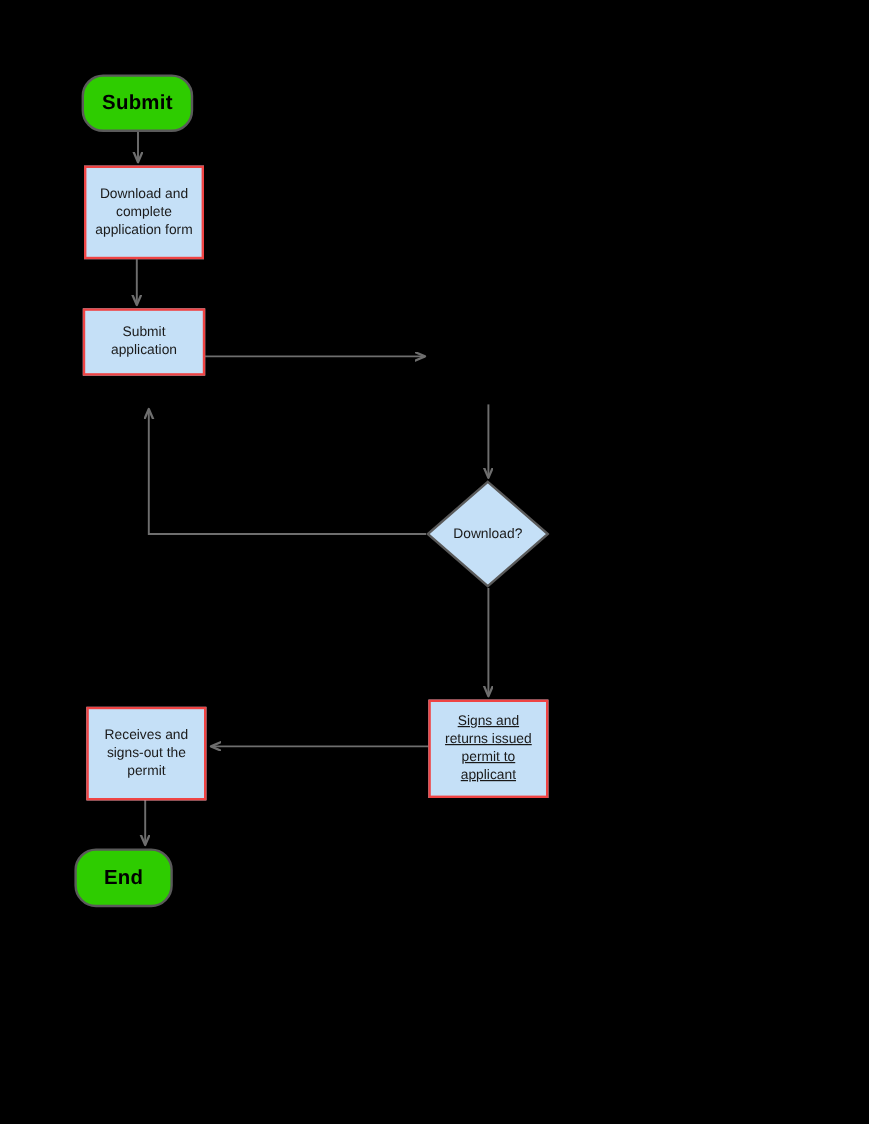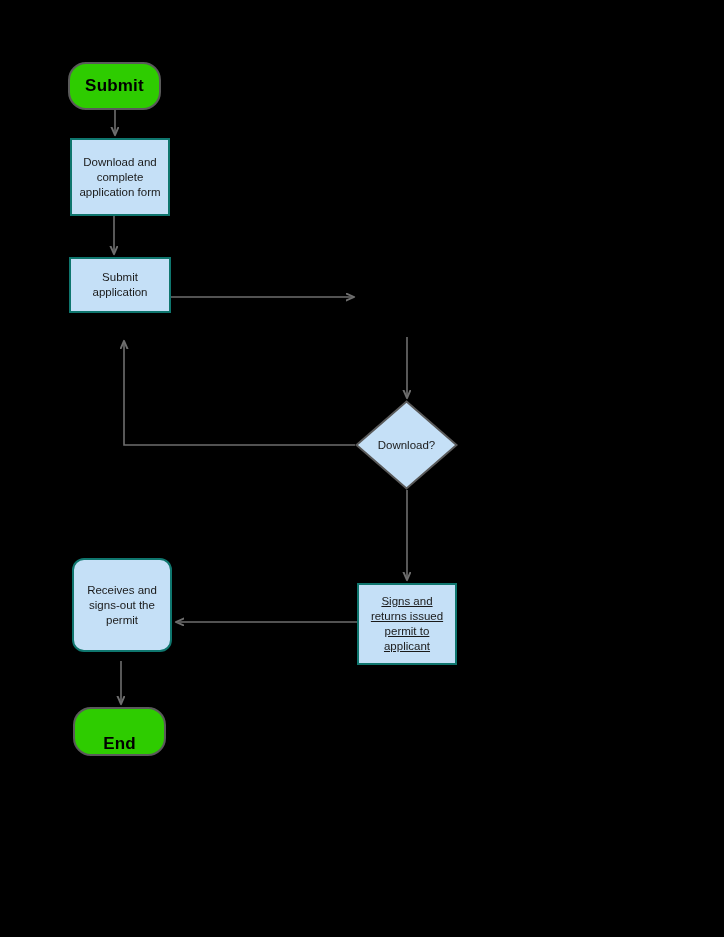--- a/index.html
+++ b/index.html
@@ -29,21 +29,21 @@
     position: absolute;
     box-sizing: border-box;
     display: flex;
     align-items: center;
     justify-content: center;
     text-align: center;
     color: #1a1a1a;
   }
   .node-process {
     background: #C5E0F7;
-    border: 2px solid #0f766e;
+    border: 2px solid #ef4444;
     font-size: 11.5px;
     line-height: 15px;
     padding: 2px 4px;
   }
   .node-terminator {
     background: #2ECC00;
     border: 2px solid #5a5a5a;
     border-radius: 18px;
     font-size: 17px;
     font-weight: bold;
@@ -123,23 +123,23 @@
     <span class="decision-label node-label">Download?</span>
   </div>
 
   <div class="node node-process" style="left:357px; top:583px; width:100px; height:82px;text-decoration:underline;">
     <span class="node-label">Signs and
 returns issued
 permit to
 applicant</span>
   </div>
 
-  <div class="node node-process" style="left:72px; top:558px; width:100px; height:94px;border-radius:12px;">
+  <div class="node node-process" style="left:72px; top:589px; width:100px; height:78px;">
     <span class="node-label">Receives and
 signs-out the
 permit</span>
   </div>
 
-  <div class="node node-terminator" style="left:73px; top:707px; width:93px; height:49px;align-items:flex-end;">
+  <div class="node node-terminator" style="left:62px; top:707px; width:82px; height:49px;">
     <span class="node-label">End</span>
   </div>
 
 </div>
 
 </body></html>

